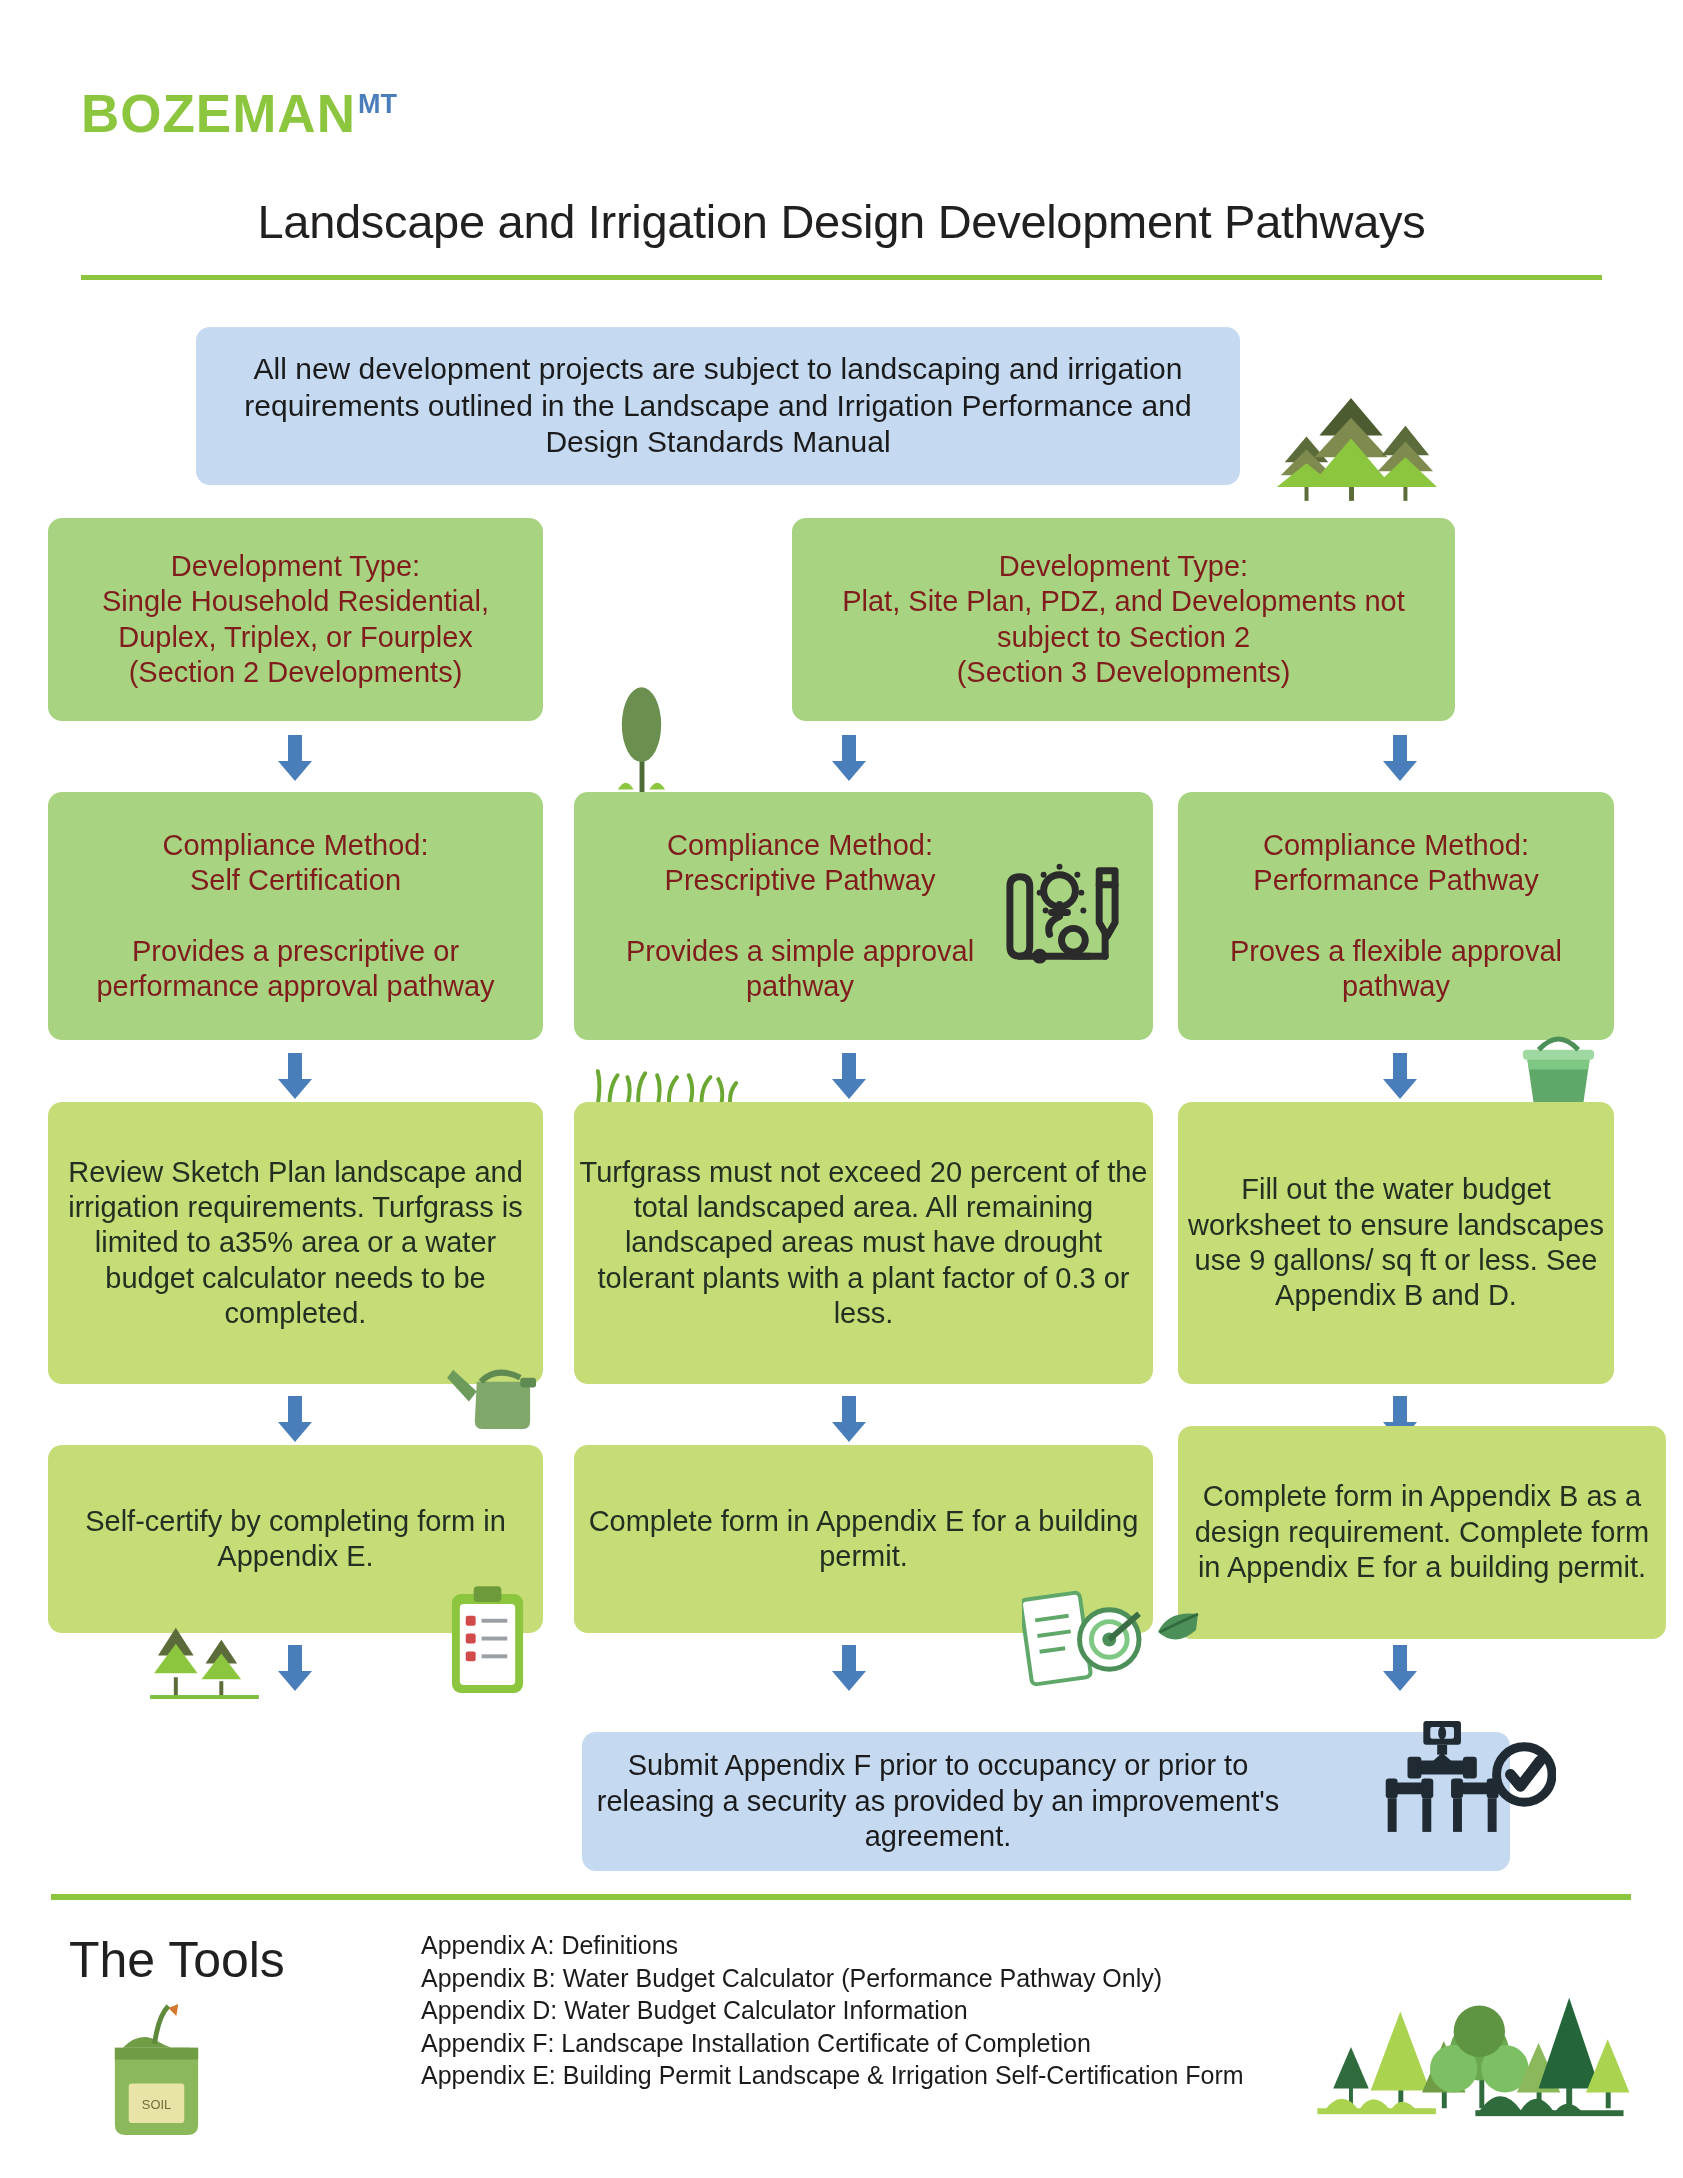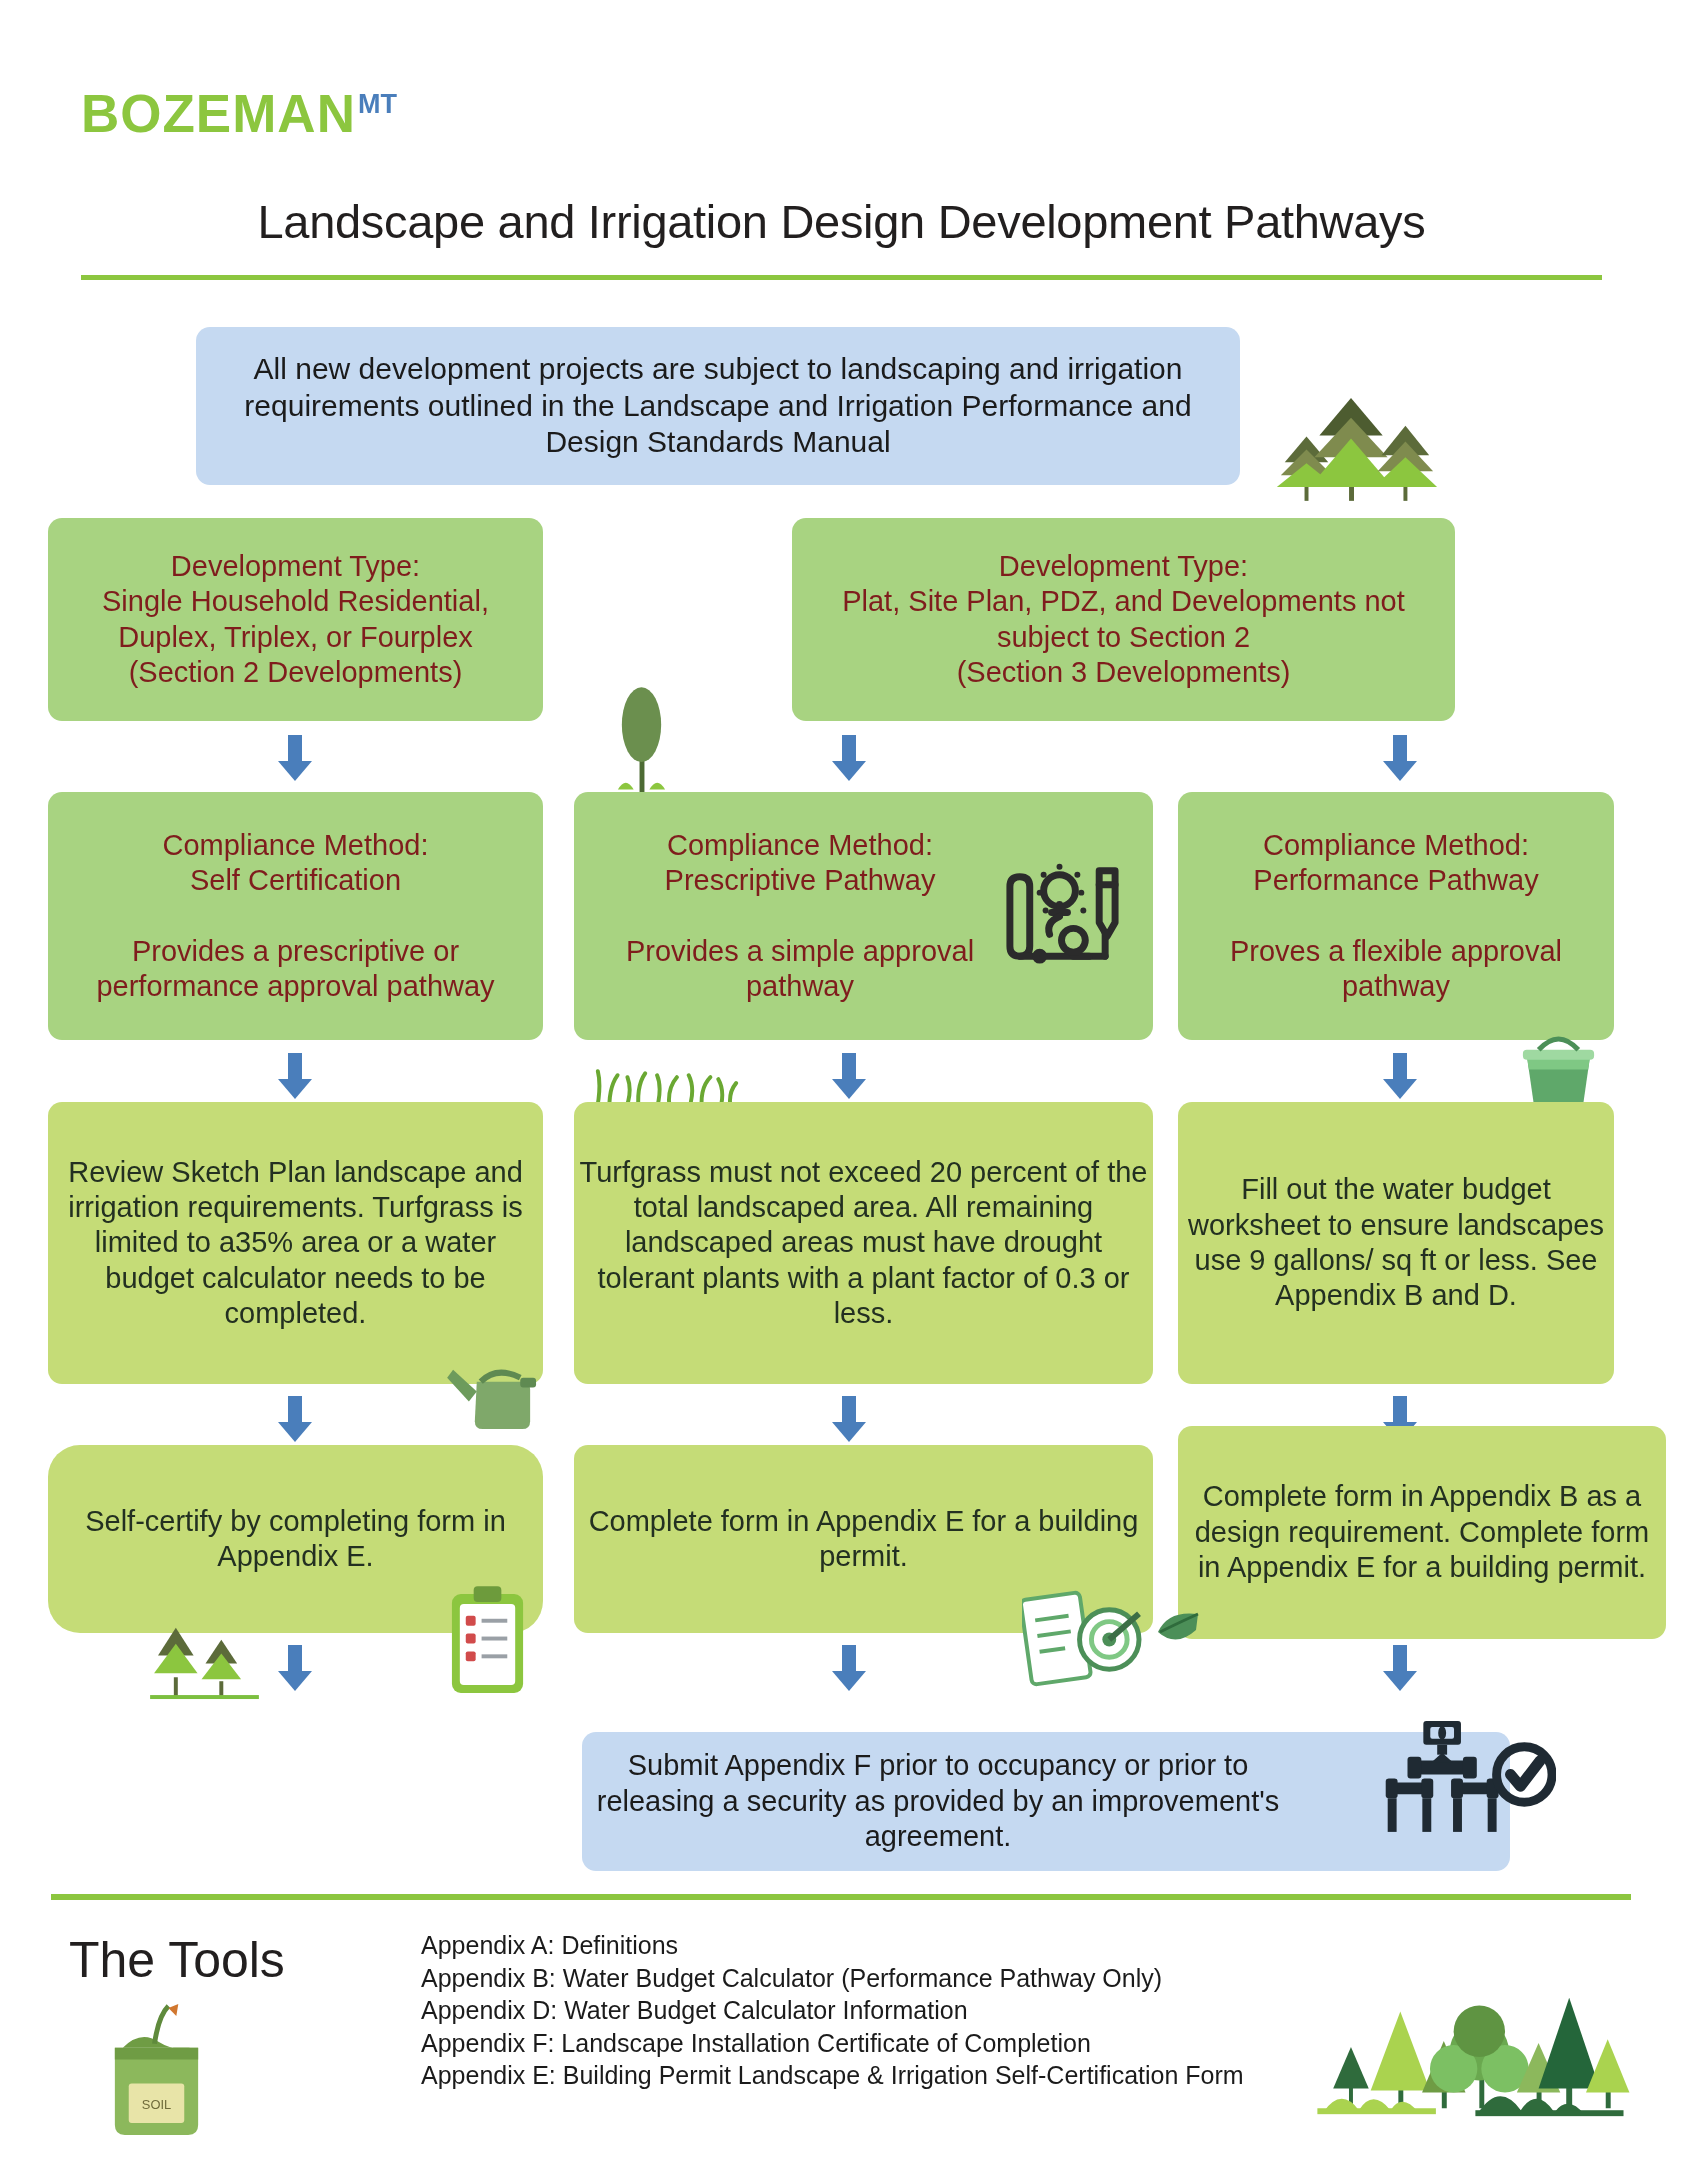--- a/index.html
+++ b/index.html
@@ -219,21 +219,21 @@
   </div>
   <div class="arrow" style="left:832px;top:1396px;">
     <div class="stem" style="height:26px;"></div>
       <div class="head"></div>
   </div>
   <div class="arrow" style="left:1383px;top:1396px;">
     <div class="stem" style="height:26px;"></div>
       <div class="head"></div>
   </div>
 
-  <div class="box green-lite" style="left:48px;top:1445px;width:495px;height:188px;border-radius:32px;">
+  <div class="box green-lite" style="left:48px;top:1445px;width:495px;height:188px;">
     <p style="font-size:29px;">Self-certify by completing form in Appendix E.</p>
   </div>
 
   <div class="box green-lite" style="left:574px;top:1445px;width:579px;height:188px;">
     <p style="font-size:29px;">Complete form in Appendix E for a building permit.</p>
   </div>
 
   <div class="box green-lite" style="left:1178px;top:1426px;width:488px;height:213px;">
     <p style="font-size:29px;">Complete form in Appendix B as a design requirement. Complete form in Appendix E for a building permit.</p>
   </div>

